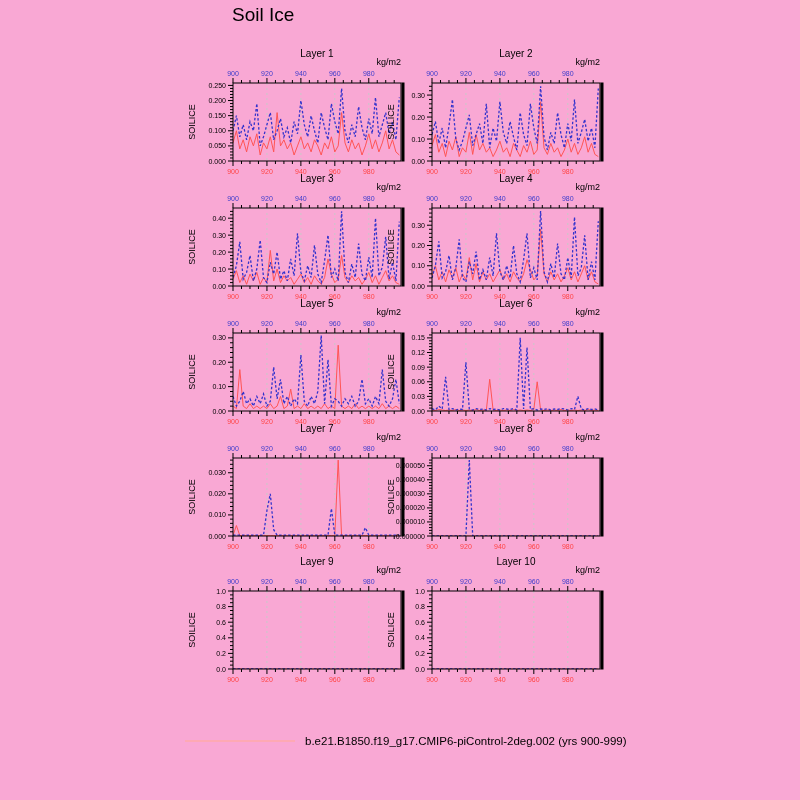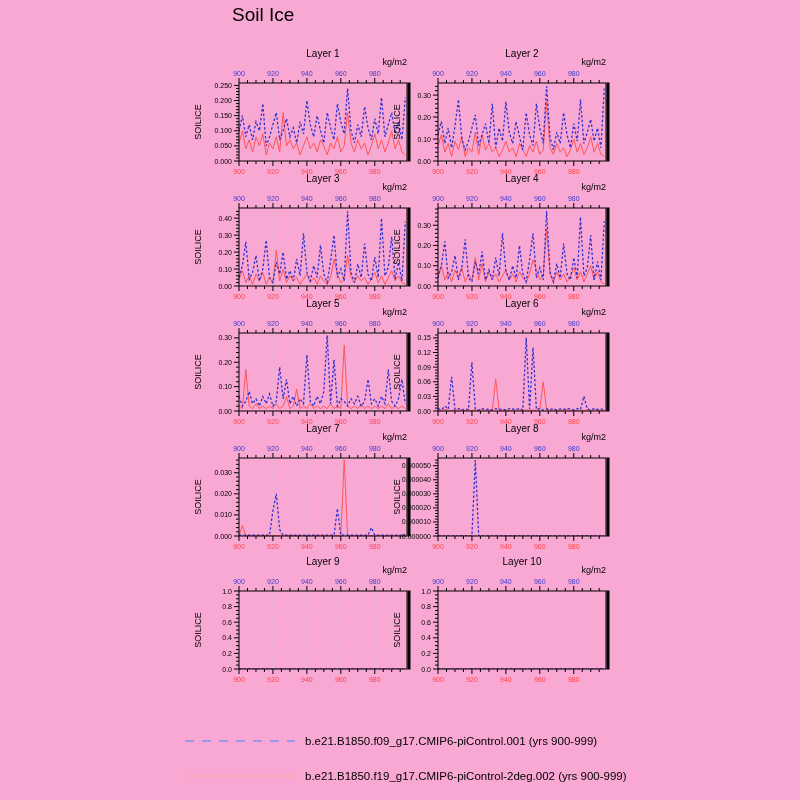--- a/index.html
+++ b/index.html
@@ -1,19 +1,19 @@
 <!DOCTYPE html>
 <html><head>
 <meta charset="utf-8">
 <style>
   html,body{margin:0;padding:0;background:#fff;}
   .canvas{position:relative;width:800px;height:800px;background:#f9a8d4;overflow:hidden;
           font-family:"Liberation Sans",sans-serif;}
   .fig-title{position:absolute;left:232px;top:3px;font-size:19px;line-height:23px;color:#000;}
-  #plots{position:absolute;left:6px;top:0;width:791px;height:800px;}
+  #plots{position:absolute;left:0;top:0;width:791px;height:800px;}
   #plots svg{position:absolute;overflow:visible;}
   .legend{position:absolute;left:183px;top:734px;}
   .legend-row{display:flex;align-items:center;height:14px;margin-bottom:21px;}
   .legend-swatch{margin-right:8px;}
   .lg-dash{stroke-dasharray:9 8;stroke-width:2;fill:none;}
   .lg-solid{stroke-width:1.5;fill:none;}
   .legend-text{font-size:11.5px;color:#000;white-space:nowrap;}
   text{font-family:"Liberation Sans",sans-serif;}
 </style>
 </head>
@@ -1054,25 +1054,19 @@
           <text x="55" y="52.099999999999994" font-size="7" text-anchor="end" fill="#000">0.8</text>
           <text x="55" y="36.5" font-size="7" text-anchor="end" fill="#000">1.0</text>
           <text x="24" y="73" font-size="9" text-anchor="middle" fill="#000" transform="rotate(-90 24 73)">SOILICE</text>
         </g>
       </svg>
     </div>
 
   <div class="legend">
     <div class="legend-row">
       <svg class="legend-swatch" width="114" height="12">
-        <line class="lg-dash" x1="2" y1="6" x2="112" y2="6" stroke="#9999e6"></line>
-      </svg>
-      <span class="legend-text">b.e21.B1850.f09_g17.CMIP6-piControl.001 (yrs 900-999)</span>
-    </div>
-    <div class="legend-row">
-      <svg class="legend-swatch" width="114" height="12">
         <line class="lg-solid" x1="2" y1="6" x2="112" y2="6" stroke="#ffaaaa"></line>
       </svg>
       <span class="legend-text">b.e21.B1850.f19_g17.CMIP6-piControl-2deg.002 (yrs 900-999)</span>
     </div>
   </div>
 
 </div>
 
 </body></html>

